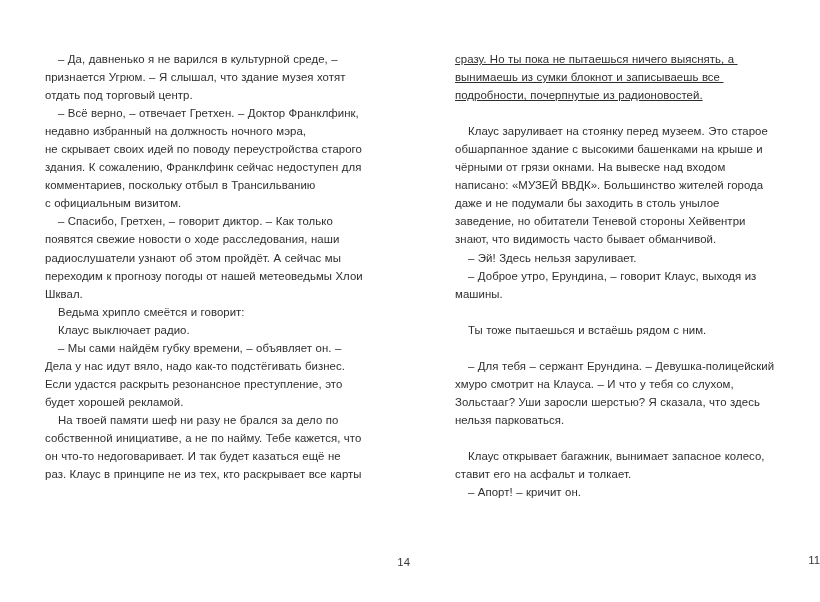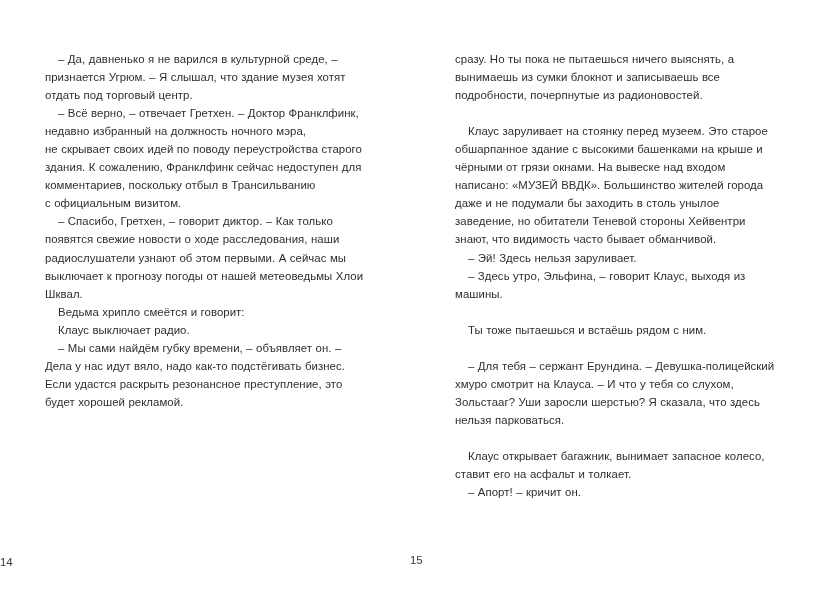--- a/index.html
+++ b/index.html
@@ -51,69 +51,71 @@
 
   .para {
     margin: 0;
     text-indent: 13px;
     white-space: pre-wrap;
     word-spacing: 0.02em;
   }
 
   .para.noindent {
     text-indent: 0;
+    text-decoration: underline;
   }
 
   .gap {
     height: 18.05px;
   }
 
   .folio {
     position: absolute;
     left: 0;
     right: 0;
-    text-align: left;
+    text-align: right;
     font-size: 11.4px;
     line-height: 18px;
     color: #3a3a3a;
   }
 
   .folio-left { top: 553px; }
   .folio-right { top: 551px; }
 </style>
 </head>
 <body>
 
 <div class="spread">
 
   <div class="page page-left">
     <div class="textblock">
       <p class="para">– Да, давненько я не варился в культурной среде, – признается Угрюм. – Я слышал, что здание музея хотят отдать под торговый центр.</p>
       <p class="para">– Всё верно, – отвечает Гретхен. – Доктор Франклфинк, недавно избранный на должность ночного мэра,
 не скрывает своих идей по поводу переустройства старого здания. К сожалению, Франклфинк сейчас недоступен для комментариев, поскольку отбыл в Трансильванию
 с официальным визитом.</p>
-      <p class="para">– Спасибо, Гретхен, – говорит диктор. – Как только появятся свежие новости о ходе расследования, наши радиослушатели узнают об этом первыми. А сейчас мы выключает к прогнозу погоды от нашей метеоведьмы Хлои Шквал.</p>
+      <p class="para">– Спасибо, Гретхен, – говорит диктор. – Как только появятся свежие новости о ходе расследования, наши радиослушатели узнают об этом пройдёт. А сейчас мы переходим к прогнозу погоды от нашей метеоведьмы Хлои Шквал.</p>
       <p class="para">Ведьма хрипло смеётся и говорит:</p>
       <p class="para">Клаус выключает радио.</p>
       <p class="para">– Мы сами найдём губку времени, – объявляет он. – Дела у нас идут вяло, надо как-то подстёгивать бизнес. Если удастся раскрыть резонансное преступление, это будет хорошей рекламой.</p>
+      <p class="para">На твоей памяти шеф ни разу не брался за дело по собственной инициативе, а не по найму. Тебе кажется, что он что-то недоговаривает. И так будет казаться ещё не раз. Клаус в принципе не из тех, кто раскрывает все карты</p>
     </div>
     <div class="folio folio-left">14</div>
   </div>
 
   <div class="page page-right">
     <div class="textblock">
       <p class="para noindent">сразу. Но ты пока не пытаешься ничего выяснять, а вынимаешь из сумки блокнот и записываешь все подробности, почерпнутые из радионовостей.</p>
       <div class="gap"></div>
       <p class="para">Клаус заруливает на стоянку перед музеем. Это старое обшарпанное здание с высокими башенками на крыше и чёрными от грязи окнами. На вывеске над входом написано: «МУЗЕЙ ВВДК». Большинство жителей города даже и не подумали бы заходить в столь унылое заведение, но обитатели Теневой стороны Хейвентри знают, что видимость часто бывает обманчивой.</p>
       <p class="para">– Эй! Здесь нельзя заруливает.</p>
-      <p class="para">– Здесь утро, Эльфина, – говорит Клаус, выходя из машины.</p>
+      <p class="para">– Доброе утро, Ерундина, – говорит Клаус, выходя из машины.</p>
       <div class="gap"></div>
       <p class="para">Ты тоже пытаешься и встаёшь рядом с ним.</p>
       <div class="gap"></div>
       <p class="para">– Для тебя – сержант Ерундина. – Девушка-полицейский хмуро смотрит на Клауса. – И что у тебя со слухом, Зольстааг? Уши заросли шерстью? Я сказала, что здесь нельзя парковаться.</p>
       <div class="gap"></div>
       <p class="para">Клаус открывает багажник, вынимает запасное колесо, ставит его на асфальт и толкает.</p>
       <p class="para">– Апорт! – кричит он.</p>
     </div>
-    <div class="folio folio-right">15</div>
+    <div class="folio folio-right">11</div>
   </div>
 
 </div>
 
 </body></html>

